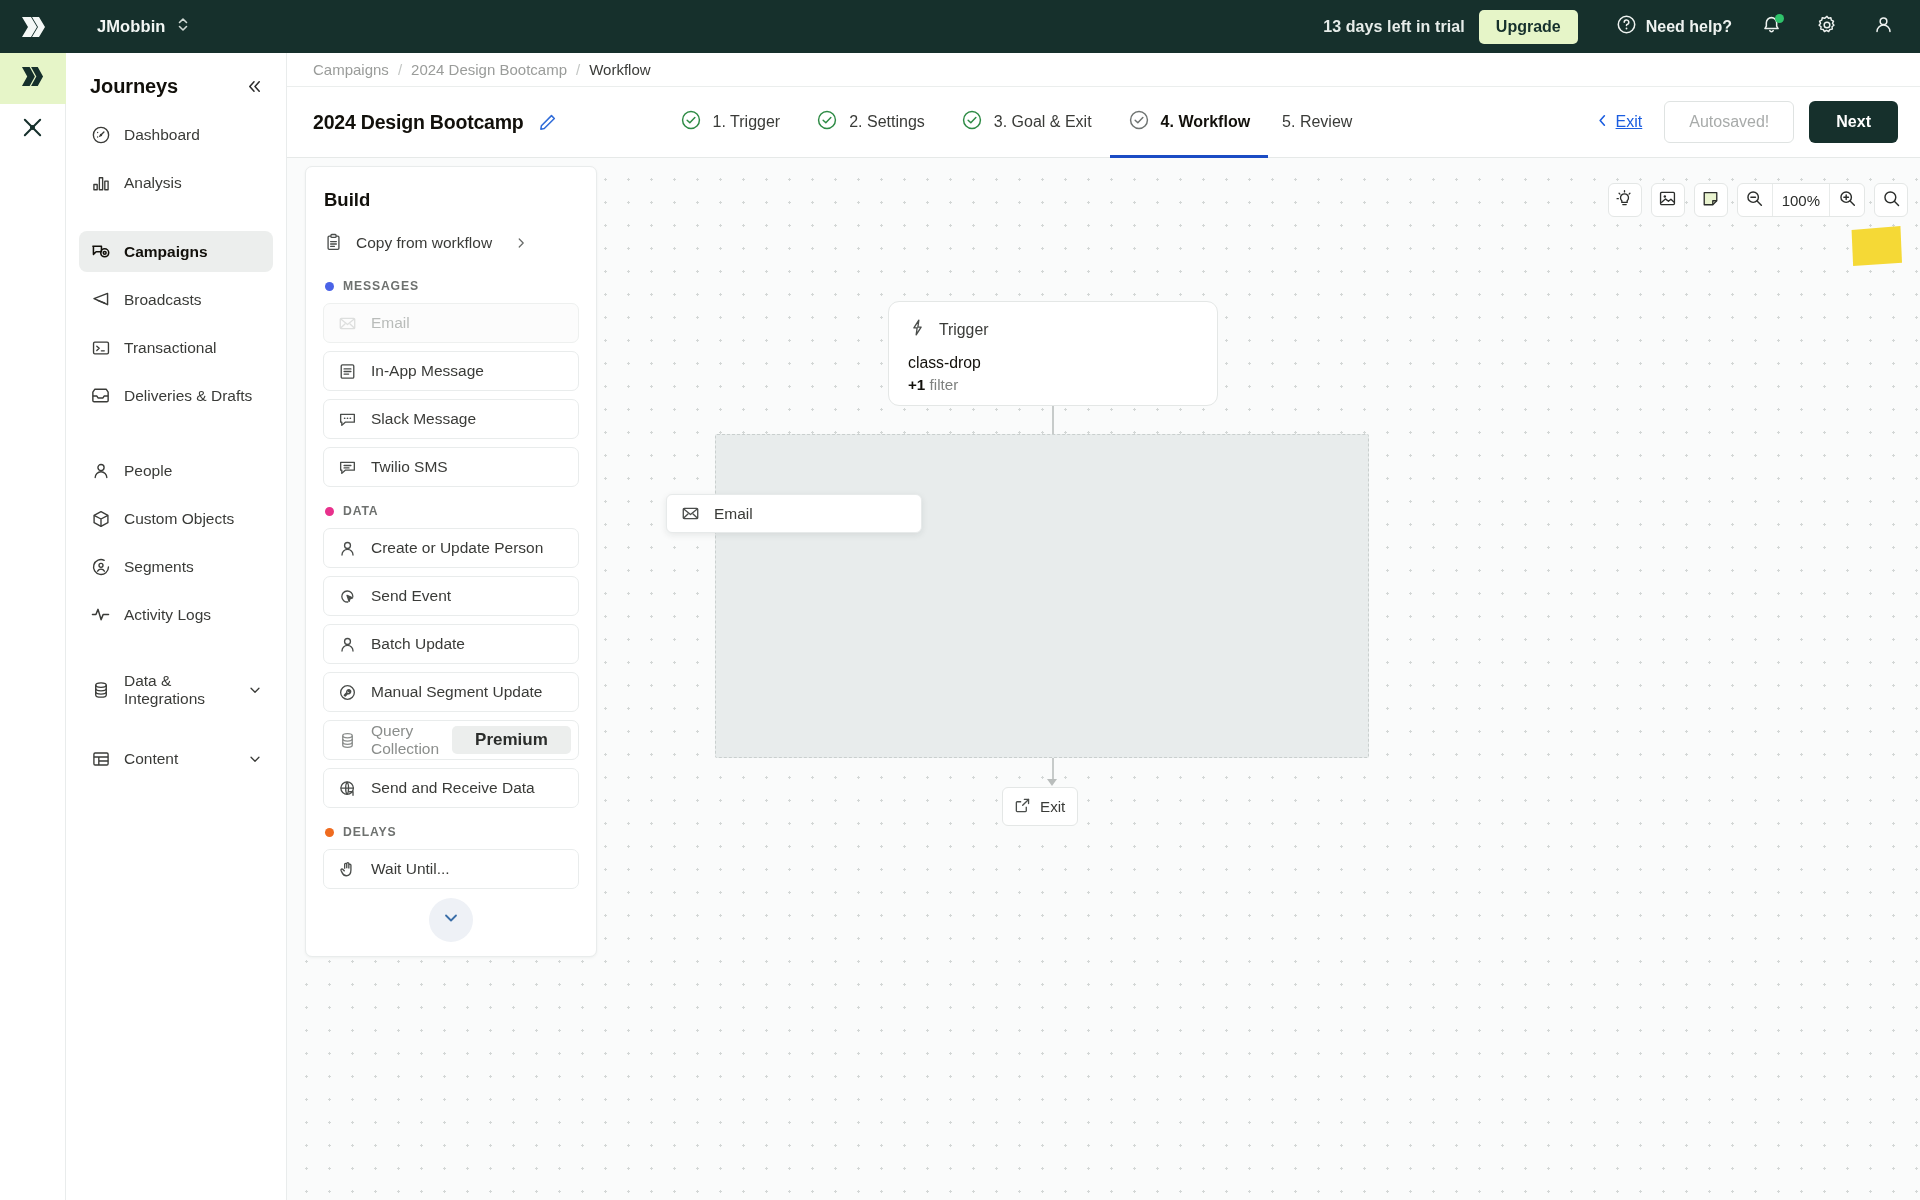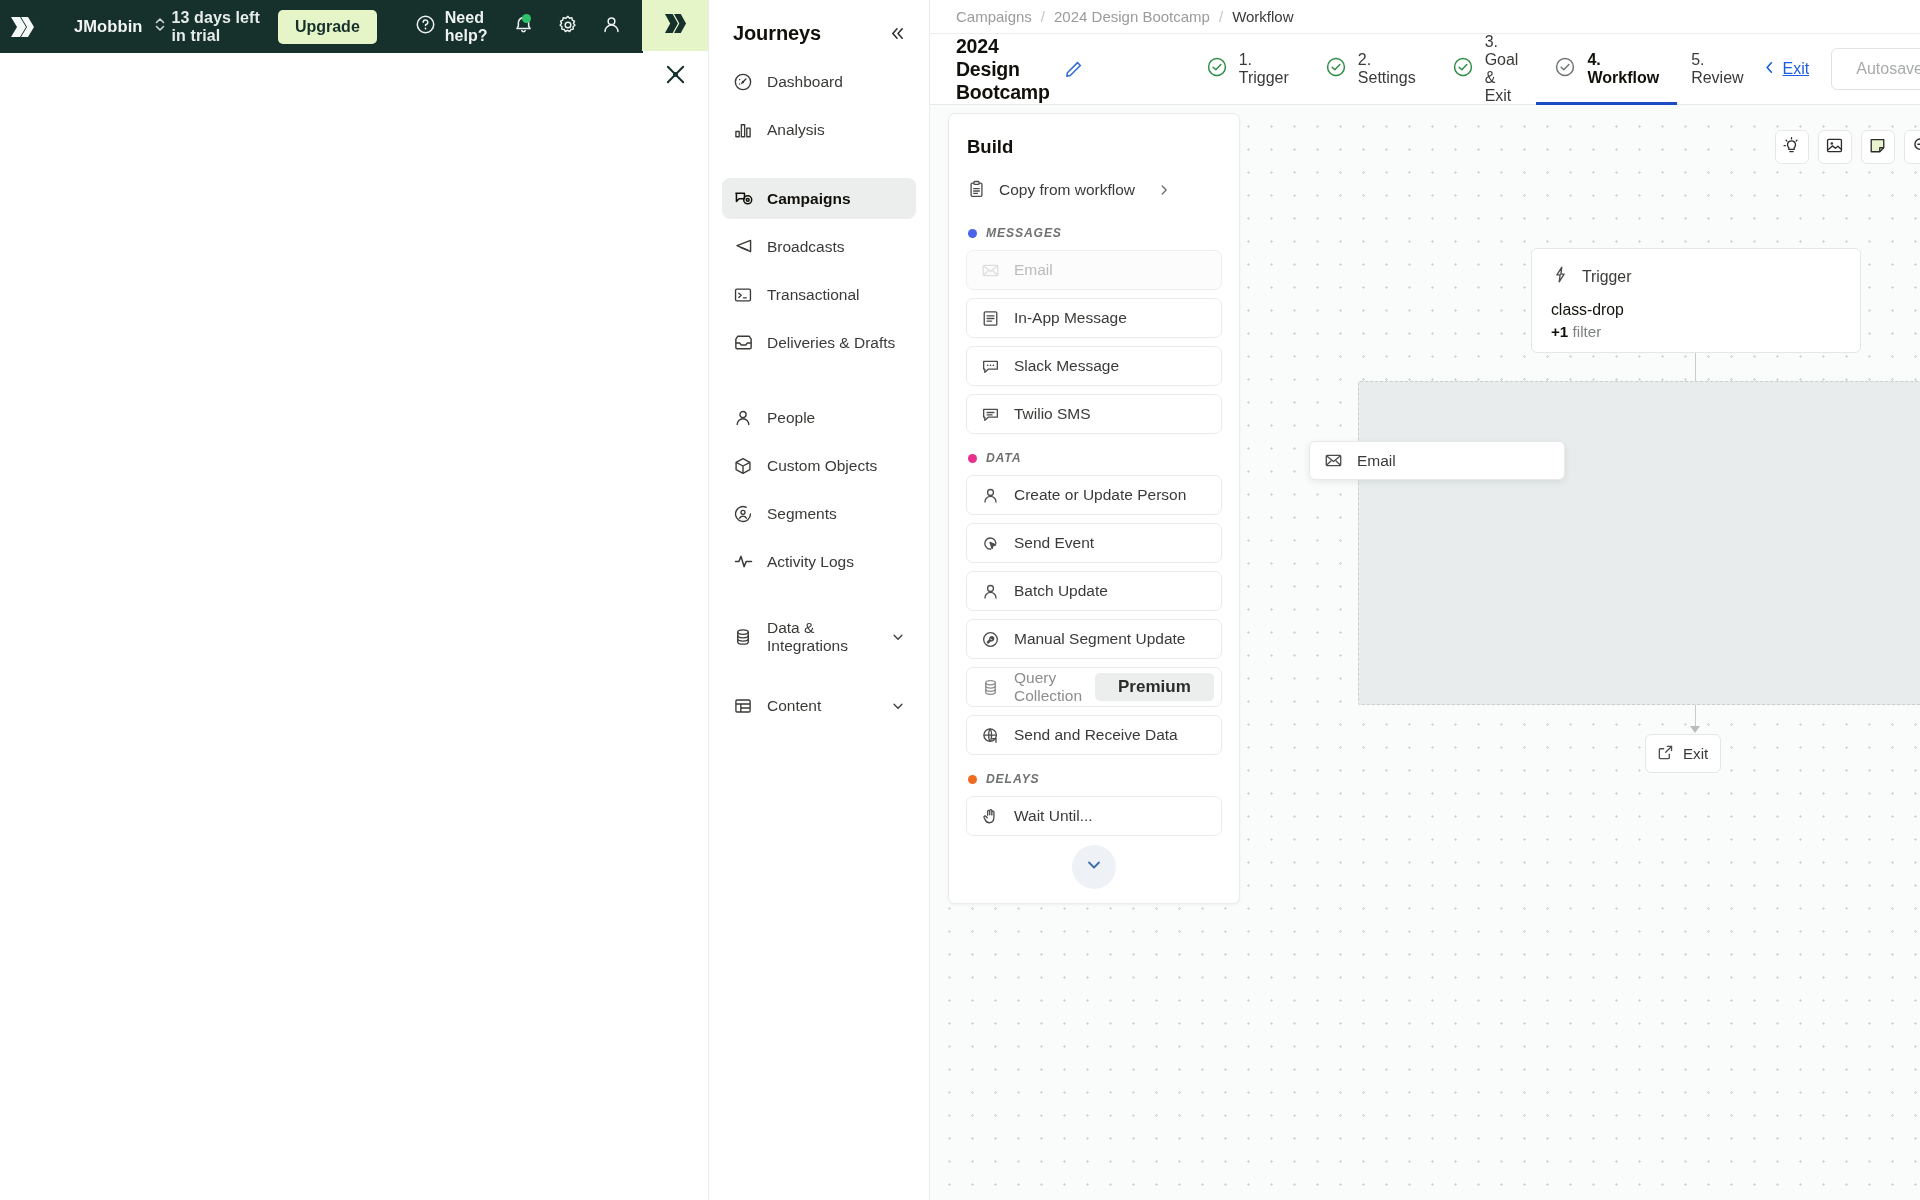--- a/index.html
+++ b/index.html
@@ -3,21 +3,21 @@
 <meta charset="utf-8">
 <title>Journeys — Workflow Builder</title>
 <style>
   * { box-sizing: border-box; margin: 0; padding: 0; }
   html, body {
     width: 1920px; height: 1200px;
     font-family: "Liberation Sans", sans-serif;
     background: #ffffff; overflow: hidden;
     -webkit-font-smoothing: antialiased;
   }
-  .app { position: relative; width: 1920px; height: 1200px; display: flex; flex-direction: row; }
+  .app { position: relative; width: 1920px; height: 1200px; display: flex; flex-direction: column; }
 
   
   .topbar {
     height: 53px; flex: 0 0 53px; background: #16302c;
     display: flex; align-items: center; padding: 0 20px 0 0;
     color: #eef2f0;
   }
   .topbar-logo {
     width: 66px; height: 53px; display: flex; align-items: center; justify-content: center;
   }
@@ -153,21 +153,21 @@
     padding: 22px 17px 0 17px; overflow: hidden; z-index: 5;
   }
   .build-title { font-size: 18.5px; font-weight: 700; color: #12100b; margin-bottom: 17px; padding-left: 1px; }
   .copy-row {
     display: flex; align-items: center; gap: 12px; padding: 4px 2px 4px 0;
     font-size: 15.5px; color: #3a3b38; cursor: pointer; margin-bottom: 22px;
   }
   .copy-row .chev-r { margin-left: 10px; display: flex; }
   .sect-head {
     display: flex; align-items: center; gap: 9px; margin: 0 0 10px 2px;
-    font-size: 12.2px; letter-spacing: .85px; color: #6e716f; font-weight: 700; font-style: italic;
+    font-size: 12.2px; letter-spacing: .85px; color: #6e716f; font-weight: 700;
   }
   .sect-dot { width: 9px; height: 9px; border-radius: 50%; flex: 0 0 9px; }
   .sect-head.messages { margin-top: 0; }
   .sect-head.data { margin-top: 17px; }
   .sect-head.delays { margin-top: 17px; }
   .block {
     display: flex; align-items: center; gap: 13px;
     height: 40px; border: 1px solid #e9ecec; border-radius: 7px;
     background: #fff; padding: 0 13px; font-size: 15.5px; color: #3a3b38;
     margin-bottom: 8px; cursor: grab;
@@ -211,21 +211,21 @@
   
   .sticky {
     position: absolute; right: 18px; top: 68px; width: 52px; height: 40px;
     background: #f5d936; z-index: 4;
     clip-path: polygon(3% 10%, 97% 0%, 100% 92%, 6% 100%);
   }
 
   
   .node-trigger {
     position: absolute; left: 601px; top: 143px; width: 330px; height: 105px;
-    background: #fff; border: 1px solid #e4e7e6; border-radius: 6px;
+    background: #fff; border: 1px solid #e4e7e6; border-radius: 11px;
     padding: 16px 19px; z-index: 3;
   }
   .node-trig-head { display: flex; align-items: center; gap: 12px; font-size: 15.8px; color: #3a3b38; }
   .node-trig-name { font-size: 15.8px; font-weight: 400; color: #12100b; margin-top: 13px; }
   .node-trig-sub { font-size: 15.2px; color: #7e817f; margin-top: 4px; }
   .node-trig-sub b { color: #12100b; font-weight: 700; }
 
   .drop-zone {
     position: absolute; left: 428px; top: 276px; width: 654px; height: 324px;
     background: #e8ecec; border: 1px dashed #c9cfce; border-radius: 2px; z-index: 2;

